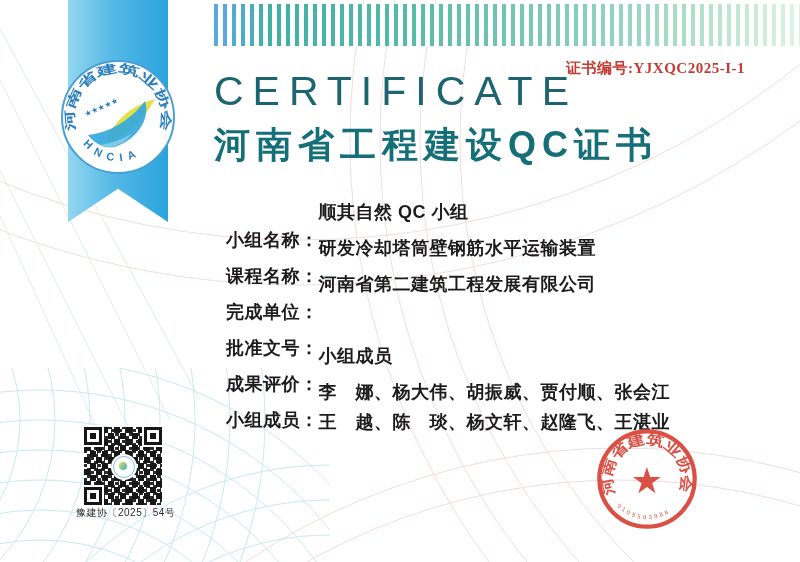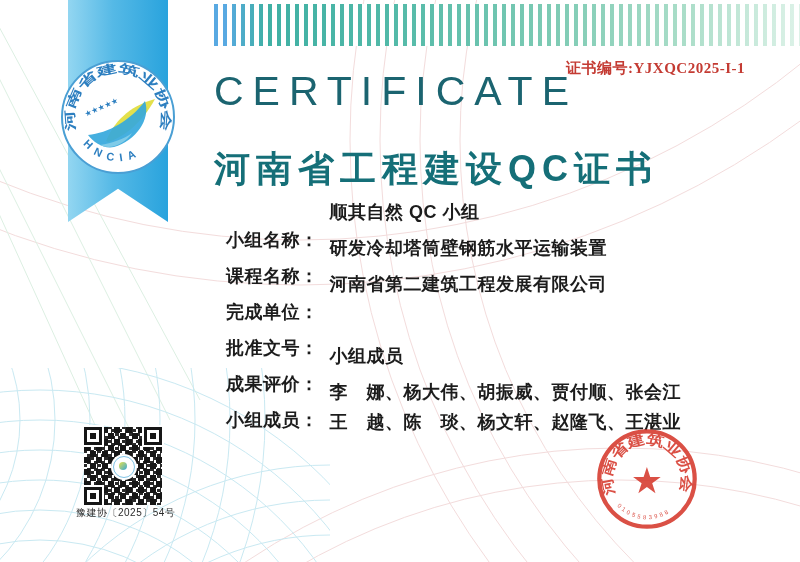--- a/index.html
+++ b/index.html
@@ -23,29 +23,29 @@
   .badge{position:absolute;left:58px;top:57px;width:120px;height:120px;z-index:3;}
 
   
   .cert-no{position:absolute;left:566px;top:59px;z-index:4;color:#c43b33;
     font-family:"Liberation Serif",serif;font-size:15px;font-weight:bold;letter-spacing:.5px;}
 
   
   .title-en{position:absolute;left:214px;top:68px;z-index:4;color:#1b6470;
     font-size:41px;letter-spacing:9px;font-weight:500;}
   .title-zh{position:absolute;left:214px;top:121px;z-index:4;color:#156f78;
-    font-size:36px;font-weight:bold;letter-spacing:6px;margin-top:24px;}
+    font-size:36px;font-weight:bold;letter-spacing:6px;}
 
   
   .fields{position:absolute;left:226px;top:201px;width:545px;z-index:4;color:#1c1c1c;
     font-size:18px;font-weight:bold;}
   .field-row{display:flex;align-items:flex-start;height:36px;}
   .field-row.members{height:auto;}
   .field-label{flex:0 0 92px;white-space:nowrap;letter-spacing:.5px;margin-top:28px;}
-  .field-value{white-space:nowrap;letter-spacing:.5px;margin-left:11px;}
+  .field-value{white-space:nowrap;letter-spacing:.5px;}
   .members .field-value{line-height:30px;margin-top:-4px;}
   .field-row{line-height:23px;}
 
   
   .qr{position:absolute;left:84px;top:427px;width:78px;height:78px;z-index:4;background:#fff;
     background-image:
       conic-gradient(#161616 25%, transparent 0 50%, #161616 0 75%, transparent 0),
       conic-gradient(#2a2a2a 25%, transparent 0 50%, #2a2a2a 0 75%, transparent 0);
     background-size:12px 12px,7px 7px;background-position:0 0,3px 2px;}
   .finder{position:absolute;width:12px;height:12px;border:3px solid #161616;background:#fff;

